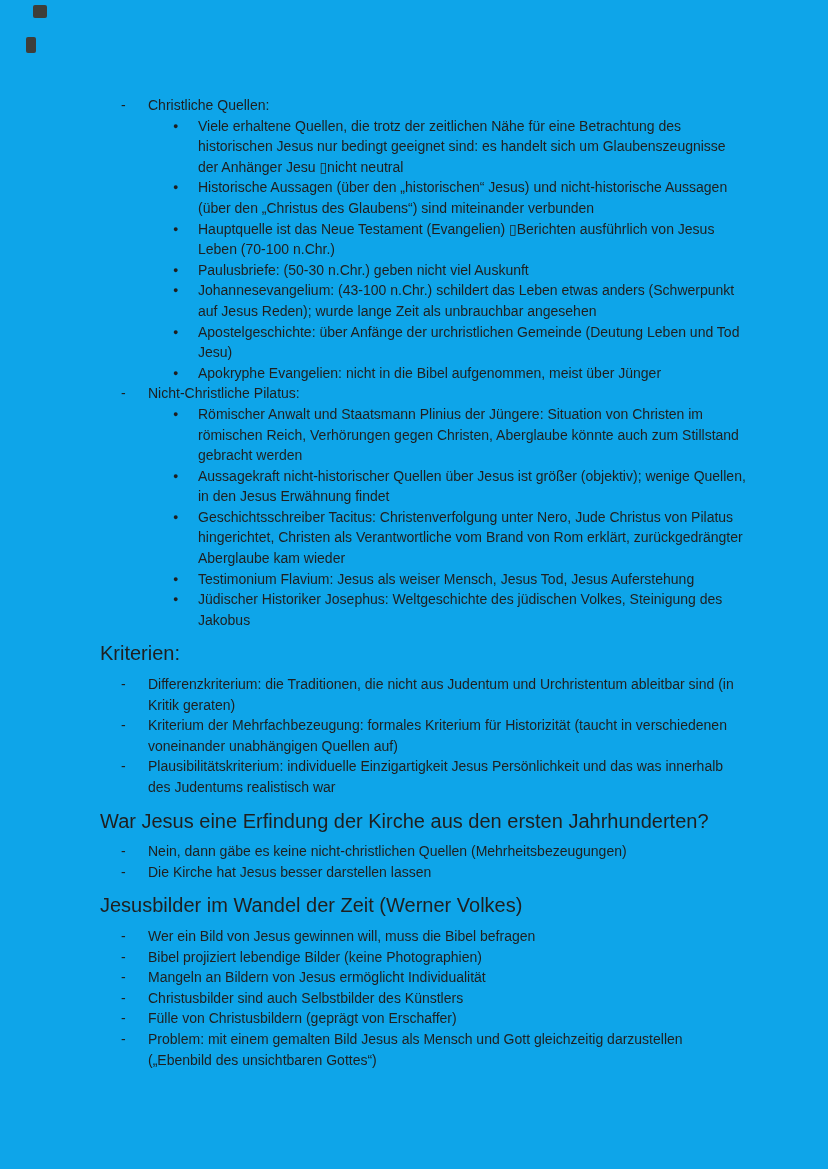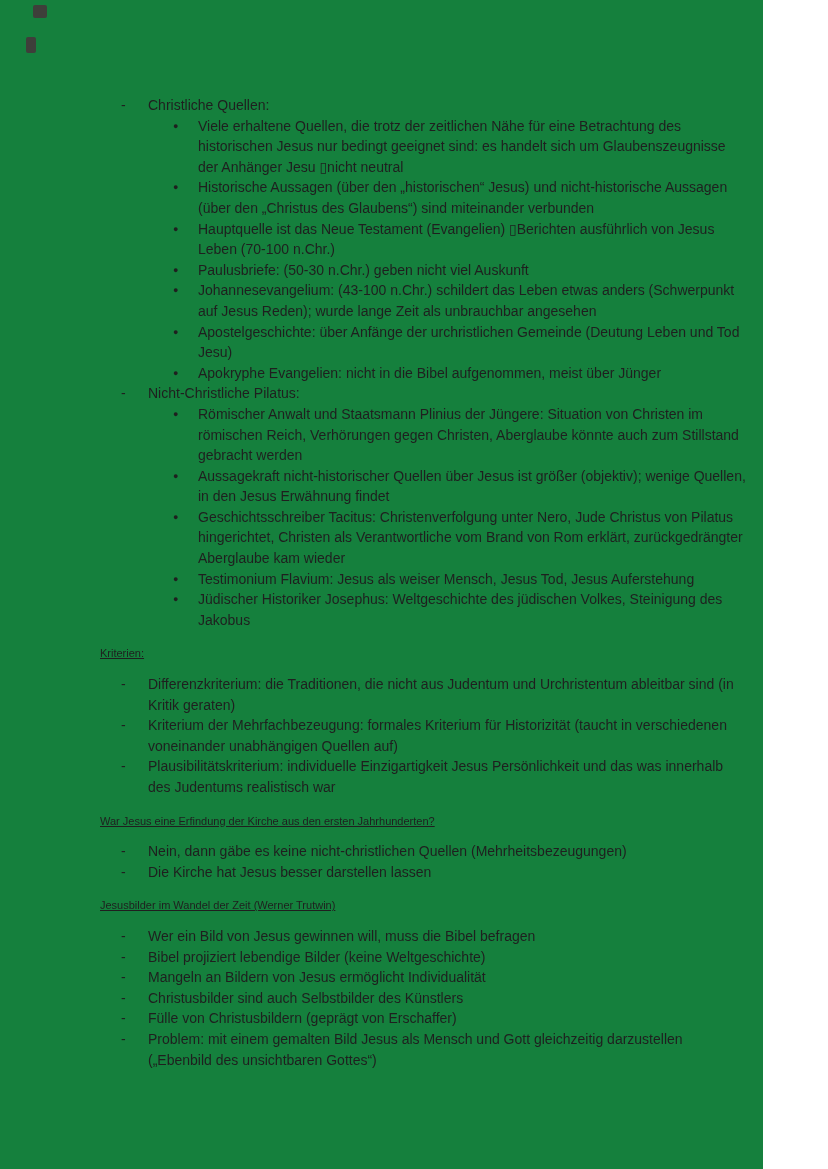--- a/index.html
+++ b/index.html
@@ -8,45 +8,44 @@
   }
   body {
     width: 828px;
     height: 1169px;
     background: #ffffff;
     font-family: "Liberation Sans", sans-serif;
     color: #1f1f1f;
   }
   .page {
     position: relative;
-    width: 763px;
+    width: 828px;
     height: 1169px;
-    background: #15803d;
+    background: #0ea5e9;
     overflow: hidden;
   }
   .scan-artifact {
     position: absolute;
     background: #3e3e3a;
     border-radius: 2px;
   }
   .scan-artifact.a1 { left: 33px; top: 5px;  width: 14px; height: 13px; }
   .scan-artifact.a2 { left: 26px; top: 37px; width: 10px; height: 16px; }
   .content {
     position: absolute;
     left: 100px;
     top: 95px;
     width: 648px;
     font-size: 14px;
     line-height: 20.6px;
   }
   .doc-section { margin: 0; }
   .section-heading {
-    font-size: 11px;
+    font-size: 20px;
     font-weight: 400;
-    text-decoration: underline;
     margin: 13px 0 10px 0;
   }
   .doc-section:first-child .section-heading { margin-top: 0; }
   .dash-item {
     position: relative;
     padding-left: 48px;
   }
   .dash-item::before {
     content: "-";
     position: absolute;
@@ -94,22 +93,22 @@
         <div class="dash-item"><span class="dash-text">Differenzkriterium: die Traditionen, die nicht aus Judentum und Urchristentum ableitbar sind (in Kritik geraten)</span></div>
         <div class="dash-item"><span class="dash-text">Kriterium der Mehrfachbezeugung: formales Kriterium für Historizität (taucht in verschiedenen voneinander unabhängigen Quellen auf)</span></div>
         <div class="dash-item"><span class="dash-text">Plausibilitätskriterium: individuelle Einzigartigkeit Jesus Persönlichkeit und das was innerhalb des Judentums realistisch war</span></div>
       </section>
       <section class="doc-section">
         <div class="section-heading">War Jesus eine Erfindung der Kirche aus den ersten Jahrhunderten?</div>
         <div class="dash-item"><span class="dash-text">Nein, dann gäbe es keine nicht-christlichen Quellen (Mehrheitsbezeugungen)</span></div>
         <div class="dash-item"><span class="dash-text">Die Kirche hat Jesus besser darstellen lassen</span></div>
       </section>
       <section class="doc-section">
-        <div class="section-heading">Jesusbilder im Wandel der Zeit (Werner Trutwin)</div>
+        <div class="section-heading">Jesusbilder im Wandel der Zeit (Werner Volkes)</div>
         <div class="dash-item"><span class="dash-text">Wer ein Bild von Jesus gewinnen will, muss die Bibel befragen</span></div>
-        <div class="dash-item"><span class="dash-text">Bibel projiziert lebendige Bilder (keine Weltgeschichte)</span></div>
+        <div class="dash-item"><span class="dash-text">Bibel projiziert lebendige Bilder (keine Photographien)</span></div>
         <div class="dash-item"><span class="dash-text">Mangeln an Bildern von Jesus ermöglicht Individualität</span></div>
         <div class="dash-item"><span class="dash-text">Christusbilder sind auch Selbstbilder des Künstlers</span></div>
         <div class="dash-item"><span class="dash-text">Fülle von Christusbildern (geprägt von Erschaffer)</span></div>
         <div class="dash-item"><span class="dash-text">Problem: mit einem gemalten Bild Jesus als Mensch und Gott gleichzeitig darzustellen („Ebenbild des unsichtbaren Gottes“)</span></div>
       </section>
     </div>
 </div>
 
 </body></html>

